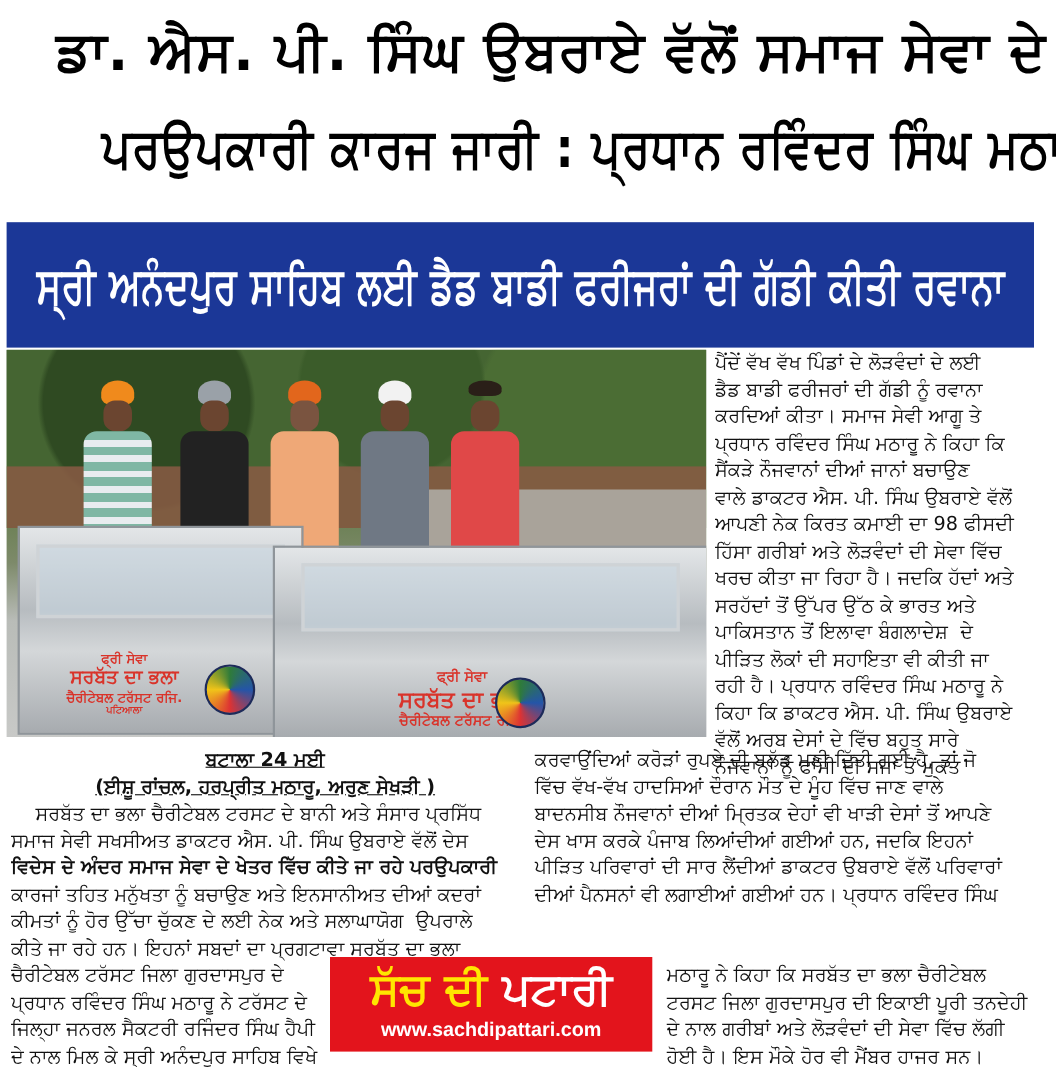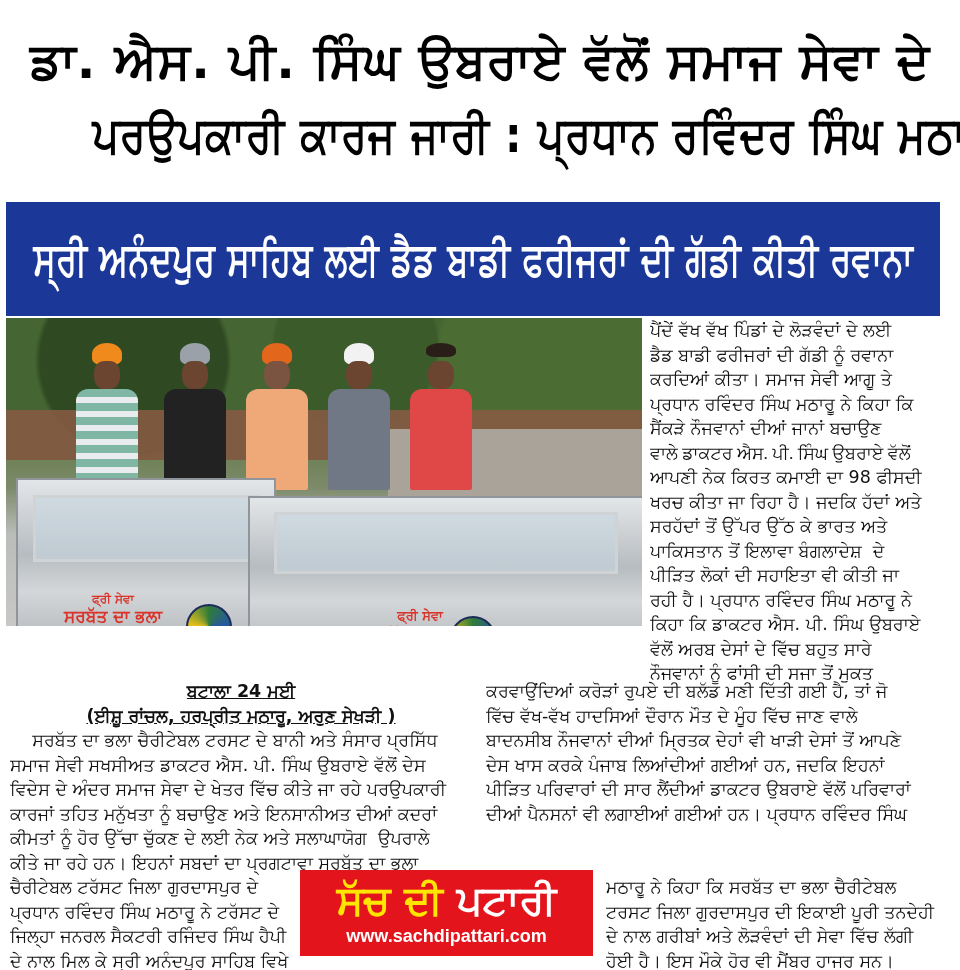--- a/index.html
+++ b/index.html
@@ -5,33 +5,33 @@
   * { box-sizing: border-box; margin: 0; padding: 0; }
   html, body { width: 960px; height: 970px; background: #ffffff; overflow: hidden; }
   body { position: relative; font-family: "DejaVu Sans", sans-serif; color: #111; }
 
   .headline {
     position: absolute; left: 0; width: 960px; text-align: center;
     font-family: "DejaVu Sans", sans-serif; font-weight: bold; color: #000;
     font-size: 50px; line-height: 1; letter-spacing: 1px; white-space: nowrap;
     transform-origin: center; 
   }
-  #hl1 { top: 36px; }
+  #hl1 { top: 22px; text-align: right; }
   #hl2 { top: 110px; }
 
   .banner {
     position: absolute; left: 6px; top: 202px; width: 934px; height: 114px;
     background: #1b3797; display: flex; align-items: center; justify-content: center;
   }
   .banner-text {
     color: #fff; font-weight: bold; font-size: 46px; white-space: nowrap; letter-spacing: 0.5px;
   }
 
   .photo {
-    position: absolute; left: 6px; top: 318px; width: 636px; height: 308px;
+    position: absolute; left: 6px; top: 318px; width: 636px; height: 352px;
     background: linear-gradient(180deg, #3f5a2e 0%, #56743a 30%, #7d8a6a 55%, #b9bcb8 70%, #c8c9c7 100%);
     overflow: hidden;
   }
   .photo .trees { position:absolute; left:0; top:0; width:100%; height:46%;
     background: radial-gradient(circle at 20% 30%, #2f4a22 0 18%, transparent 19%),
                 radial-gradient(circle at 55% 20%, #3b5c2a 0 22%, transparent 23%),
                 radial-gradient(circle at 85% 35%, #4b6d34 0 20%, transparent 21%),
                 #456532; }
   .photo .wall { position:absolute; left:0; top:30%; width:100%; height:16%; background:#8a5a44; opacity:.85; }
   .photo .road { position:absolute; right:0; top:36%; width:40%; height:30%; background:#a9a39a; }
@@ -133,38 +133,39 @@
     <div class="fz-emblem" style="left:200px; top:118px;"></div>
   </div>
 </div>
 
 <div class="col-text" id="right-col">
   <span class="ln"><span style="display: inline-block; white-space: pre;">ਪੈਂਦੇਂ ਵੱਖ ਵੱਖ ਪਿੰਡਾਂ ਦੇ ਲੋੜਵੰਦਾਂ ਦੇ ਲਈ</span></span>
   <span class="ln"><span style="display: inline-block; white-space: pre;">ਡੈਡ ਬਾਡੀ ਫਰੀਜਰਾਂ ਦੀ ਗੱਡੀ ਨੂੰ ਰਵਾਨਾ</span></span>
   <span class="ln"><span style="display: inline-block; white-space: pre;">ਕਰਦਿਆਂ ਕੀਤਾ। ਸਮਾਜ ਸੇਵੀ ਆਗੂ ਤੇ</span></span>
   <span class="ln"><span style="display: inline-block; white-space: pre;">ਪ੍ਰਧਾਨ ਰਵਿੰਦਰ ਸਿੰਘ ਮਠਾਰੂ ਨੇ ਕਿਹਾ ਕਿ</span></span>
   <span class="ln"><span style="display: inline-block; white-space: pre;">ਸੈਂਕੜੇ ਨੌਜਵਾਨਾਂ ਦੀਆਂ ਜਾਨਾਂ ਬਚਾਉਣ</span></span>
-  <span class="ln"><span style="display: inline-block; white-space: pre; font-family: Liberation Serif, serif;">ਵਾਲੇ ਡਾਕਟਰ ਐਸ. ਪੀ. ਸਿੰਘ ਉਬਰਾਏ ਵੱਲੋਂ</span></span>
+  <span class="ln"><span style="display: inline-block; white-space: pre;">ਵਾਲੇ ਡਾਕਟਰ ਐਸ. ਪੀ. ਸਿੰਘ ਉਬਰਾਏ ਵੱਲੋਂ</span></span>
   <span class="ln"><span style="display: inline-block; white-space: pre;">ਆਪਣੀ ਨੇਕ ਕਿਰਤ ਕਮਾਈ ਦਾ 98 ਫੀਸਦੀ</span></span>
+  <span class="ln"><span style="display: inline-block; white-space: pre;">ਹਿੱਸਾ ਗਰੀਬਾਂ ਅਤੇ ਲੋੜਵੰਦਾਂ ਦੀ ਸੇਵਾ ਵਿੱਚ</span></span>
   <span class="ln"><span style="display: inline-block; white-space: pre;">ਖਰਚ ਕੀਤਾ ਜਾ ਰਿਹਾ ਹੈ। ਜਦਕਿ ਹੱਦਾਂ ਅਤੇ</span></span>
   <span class="ln"><span style="display: inline-block; white-space: pre;">ਸਰਹੱਦਾਂ ਤੋਂ ਉੱਪਰ ਉੱਠ ਕੇ ਭਾਰਤ ਅਤੇ</span></span>
   <span class="ln"><span style="display: inline-block; white-space: pre;">ਪਾਕਿਸਤਾਨ ਤੋਂ ਇਲਾਵਾ ਬੰਗਲਾਦੇਸ਼  ਦੇ</span></span>
   <span class="ln"><span style="display: inline-block; white-space: pre;">ਪੀੜਿਤ ਲੋਕਾਂ ਦੀ ਸਹਾਇਤਾ ਵੀ ਕੀਤੀ ਜਾ</span></span>
   <span class="ln"><span style="display: inline-block; white-space: pre;">ਰਹੀ ਹੈ। ਪ੍ਰਧਾਨ ਰਵਿੰਦਰ ਸਿੰਘ ਮਠਾਰੂ ਨੇ</span></span>
   <span class="ln"><span style="display: inline-block; white-space: pre;">ਕਿਹਾ ਕਿ ਡਾਕਟਰ ਐਸ. ਪੀ. ਸਿੰਘ ਉਬਰਾਏ</span></span>
   <span class="ln"><span style="display: inline-block; white-space: pre;">ਵੱਲੋਂ ਅਰਬ ਦੇਸਾਂ ਦੇ ਵਿੱਚ ਬਹੁਤ ਸਾਰੇ</span></span>
   <span class="ln"><span style="display: inline-block; white-space: pre;">ਨੌਜਵਾਨਾਂ ਨੂੰ ਫਾਂਸੀ ਦੀ ਸਜਾ ਤੋਂ ਮੁਕਤ</span></span>
 </div>
 
 <div class="col-text" id="bl-col">
   <span class="ln dateline" style="text-align: center;"><span style="display: inline-block; white-space: pre; text-decoration: underline; font-weight: bold;">ਬਟਾਲਾ 24 ਮਈ</span></span>
   <span class="ln byline" style="text-align: center;"><span style="display: inline-block; white-space: pre; text-decoration: underline; font-weight: bold;">(ਈਸ਼ੂ ਰਾਂਚਲ, ਹਰਪ੍ਰੀਤ ਮਠਾਰੂ, ਅਰੁਣ ਸੇਖੜੀ )</span></span>
   <span class="ln" style="white-space:pre;"><span style="display: inline-block; white-space: pre;">    ਸਰਬੱਤ ਦਾ ਭਲਾ ਚੈਰੀਟੇਬਲ ਟਰਸਟ ਦੇ ਬਾਨੀ ਅਤੇ ਸੰਸਾਰ ਪ੍ਰਸਿੱਧ</span></span>
   <span class="ln"><span style="display: inline-block; white-space: pre;">ਸਮਾਜ ਸੇਵੀ ਸਖਸੀਅਤ ਡਾਕਟਰ ਐਸ. ਪੀ. ਸਿੰਘ ਉਬਰਾਏ ਵੱਲੋਂ ਦੇਸ</span></span>
-  <span class="ln"><span style="display: inline-block; white-space: pre;">ਵਿਦੇਸ ਦੇ ਅੰਦਰ ਸਮਾਜ ਸੇਵਾ ਦੇ ਖੇਤਰ ਵਿੱਚ ਕੀਤੇ ਜਾ ਰਹੇ ਪਰਉਪਕਾਰੀ</span></span>
+  <span class="ln"><span style="display: inline-block; white-space: pre; font-weight: bold;">ਵਿਦੇਸ ਦੇ ਅੰਦਰ ਸਮਾਜ ਸੇਵਾ ਦੇ ਖੇਤਰ ਵਿੱਚ ਕੀਤੇ ਜਾ ਰਹੇ ਪਰਉਪਕਾਰੀ</span></span>
   <span class="ln"><span style="display: inline-block; white-space: pre;">ਕਾਰਜਾਂ ਤਹਿਤ ਮਨੁੱਖਤਾ ਨੂੰ ਬਚਾਉਣ ਅਤੇ ਇਨਸਾਨੀਅਤ ਦੀਆਂ ਕਦਰਾਂ</span></span>
   <span class="ln"><span style="display: inline-block; white-space: pre;">ਕੀਮਤਾਂ ਨੂੰ ਹੋਰ ਉੱਚਾ ਚੁੱਕਣ ਦੇ ਲਈ ਨੇਕ ਅਤੇ ਸਲਾਘਾਯੋਗ  ਉਪਰਾਲੇ</span></span>
   <span class="ln"><span style="display: inline-block; white-space: pre;">ਕੀਤੇ ਜਾ ਰਹੇ ਹਨ। ਇਹਨਾਂ ਸਬਦਾਂ ਦਾ ਪ੍ਰਗਟਾਵਾ ਸਰਬੱਤ ਦਾ ਭਲਾ</span></span>
   <span class="ln"><span style="display: inline-block; white-space: pre;">ਚੈਰੀਟੇਬਲ ਟਰੱਸਟ ਜਿਲਾ ਗੁਰਦਾਸਪੁਰ ਦੇ</span></span>
   <span class="ln"><span style="display: inline-block; white-space: pre;">ਪ੍ਰਧਾਨ ਰਵਿੰਦਰ ਸਿੰਘ ਮਠਾਰੂ ਨੇ ਟਰੱਸਟ ਦੇ</span></span>
   <span class="ln"><span style="display: inline-block; white-space: pre;">ਜਿਲ੍ਹਾ ਜਨਰਲ ਸੈਕਟਰੀ ਰਜਿੰਦਰ ਸਿੰਘ ਹੈਪੀ</span></span>
   <span class="ln"><span style="display: inline-block; white-space: pre;">ਦੇ ਨਾਲ ਮਿਲ ਕੇ ਸ੍ਰੀ ਅਨੰਦਪੁਰ ਸਾਹਿਬ ਵਿਖੇ</span></span>
 </div>
 
 <div class="col-text" id="br-col">

